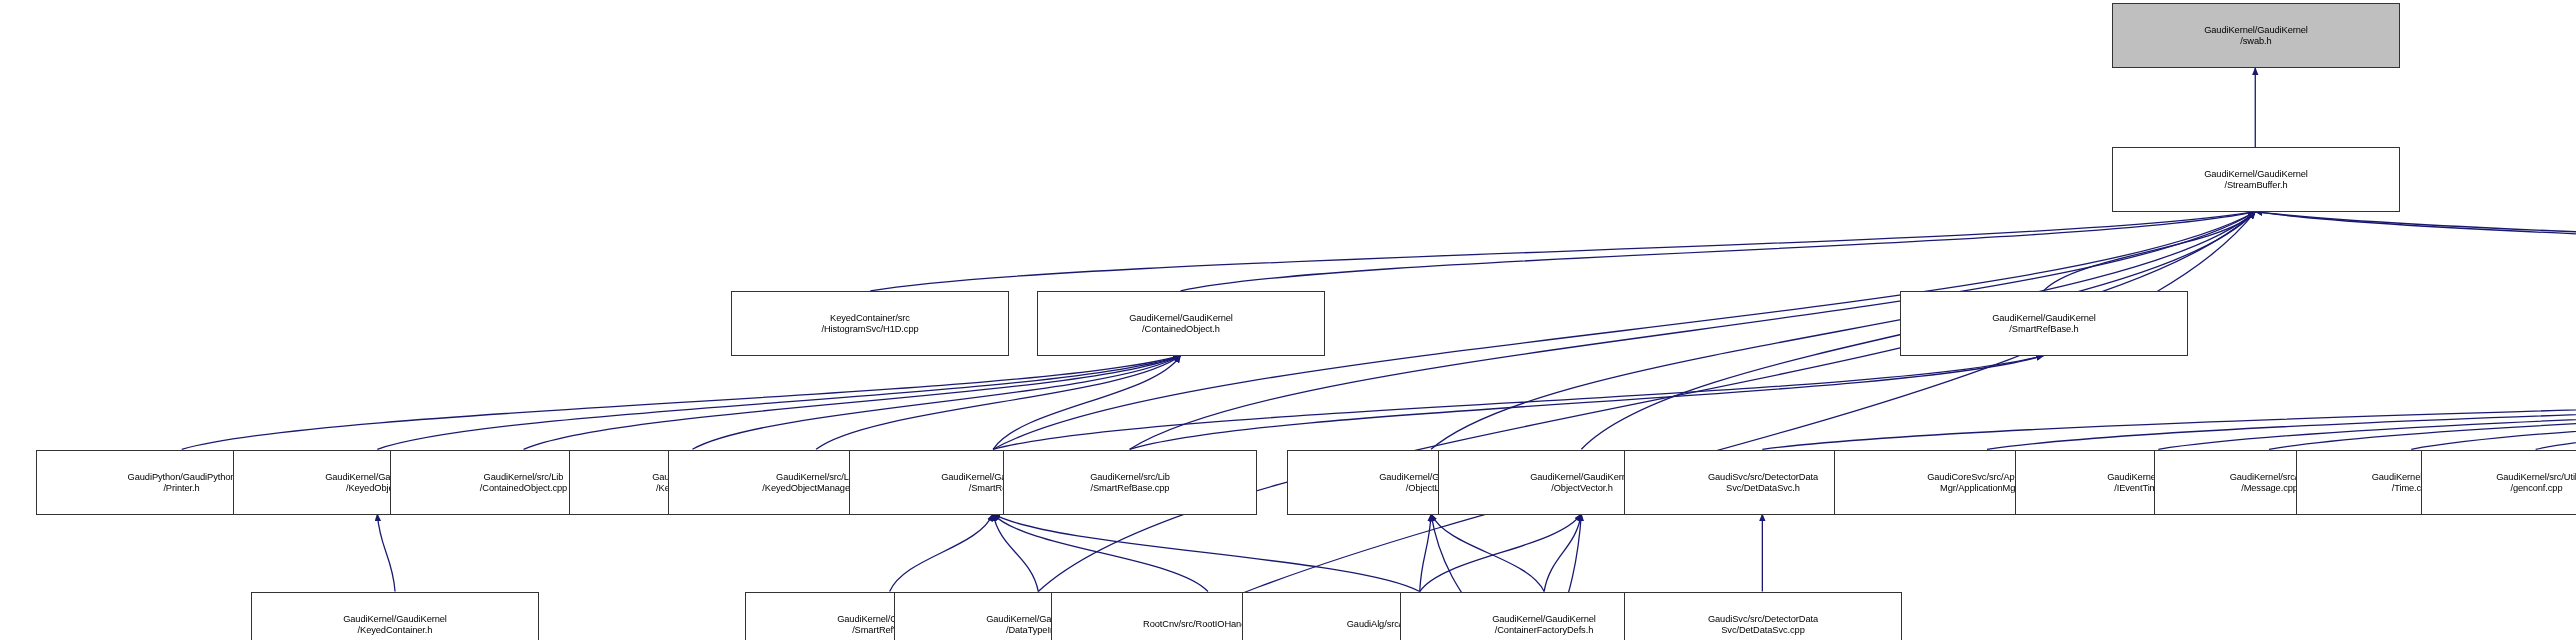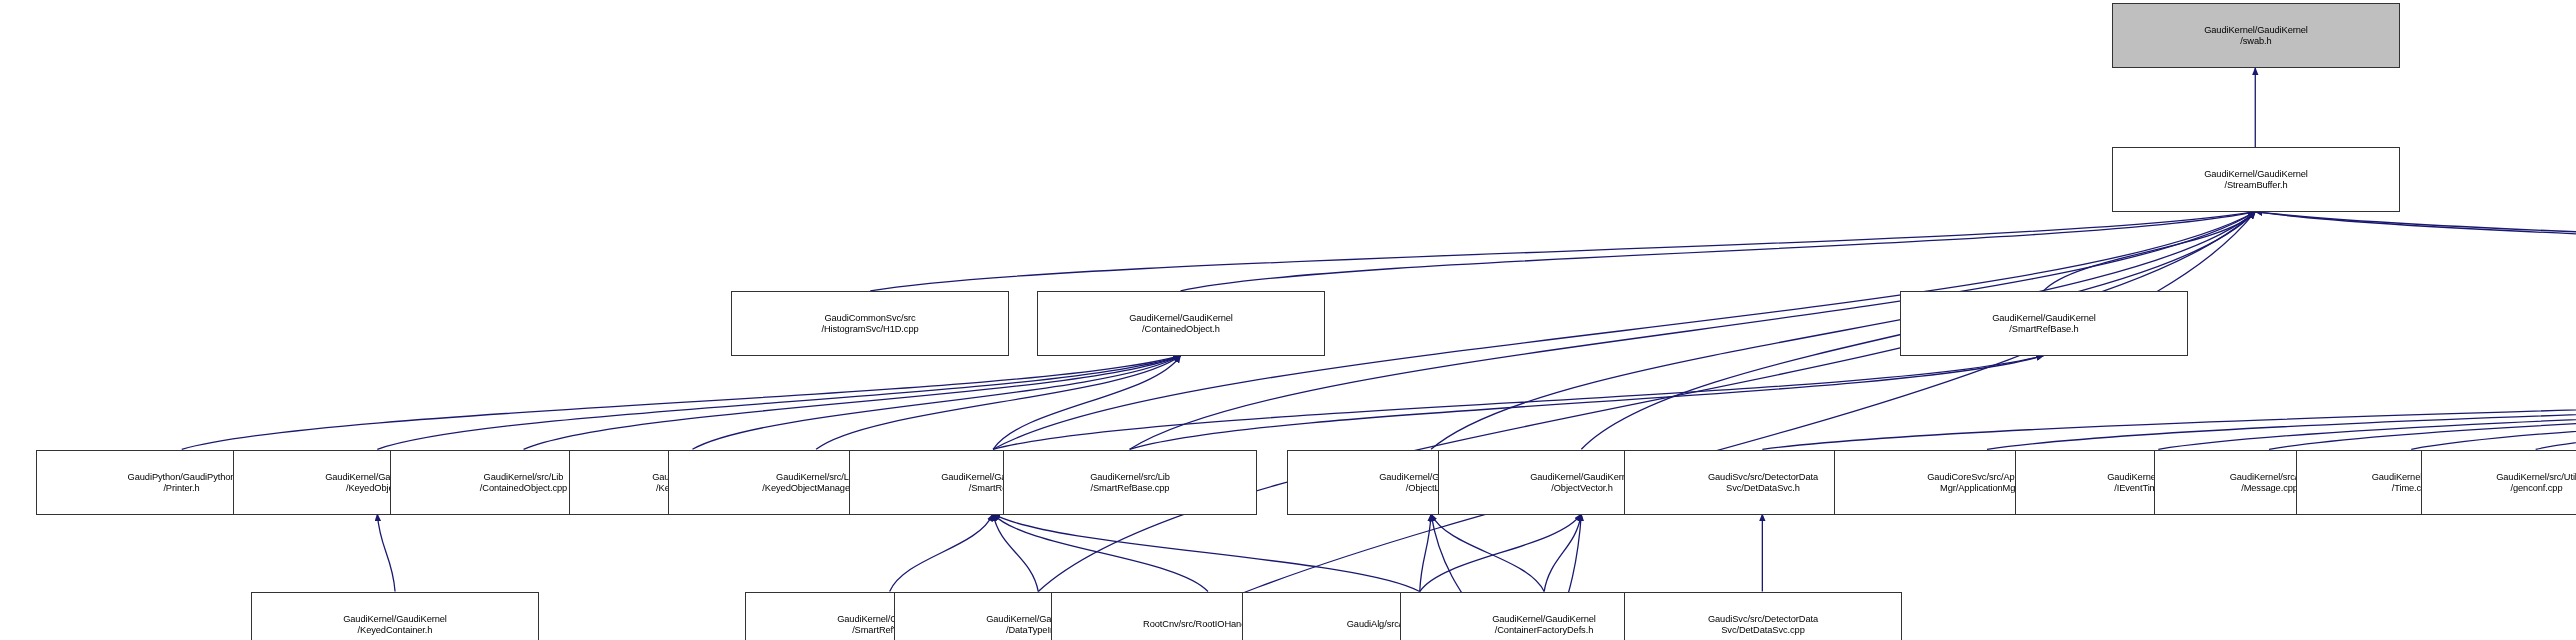--- a/index.html
+++ b/index.html
@@ -113,21 +113,21 @@
         <path d="M1328,1266 C1338.5,1222.8 1387.5,1213.2 1398,1170" fill="none" stroke="#191970" stroke-width="1.6" marker-end="url(#arrow)"></path>
         <path d="M1924,1266 C1906.15,1212 1822.85,1200 1805,1146" fill="none" stroke="#191970" stroke-width="1.6" marker-end="url(#arrow)"></path>
         <path d="M1840,1442 C1852.6,1398.8 1911.4,1389.2 1924,1346" fill="none" stroke="#191970" stroke-width="1.6" marker-end="url(#arrow)"></path>
       </g>
   </svg>
   <div id="nodes">
       <div class="node root" style="left: 2112px; top: 3.2px; width: 288px; height: 65px;">GaudiKernel/GaudiKernel
 /swab.h</div>
       <div class="node" style="left: 2112px; top: 147px; width: 288px; height: 65px;">GaudiKernel/GaudiKernel
 /StreamBuffer.h</div>
-      <div class="node" style="left: 731px; top: 291px; width: 278px; height: 65px;">GaudiCommonSvc/src
+      <div class="node" style="left: 731px; top: 291px; width: 278px; height: 65px;">KeyedContainer/src
 /HistogramSvc/H1D.cpp</div>
       <div class="node" style="left: 1037px; top: 291px; width: 288px; height: 65px;">GaudiKernel/GaudiKernel
 /ContainedObject.h</div>
       <div class="node" style="left: 1900px; top: 291px; width: 288px; height: 65px;">GaudiKernel/GaudiKernel
 /SmartRefBase.h</div>
       <div class="node" style="left: 36px; top: 450px; width: 291px; height: 65px;">GaudiPython/GaudiPython
 /Printer.h</div>
       <div class="node" style="left: 233px; top: 450px; width: 288px; height: 65px;">GaudiKernel/GaudiKernel
 /KeyedObject.h</div>
       <div class="node" style="left: 390px; top: 450px; width: 267px; height: 65px;">GaudiKernel/src/Lib

